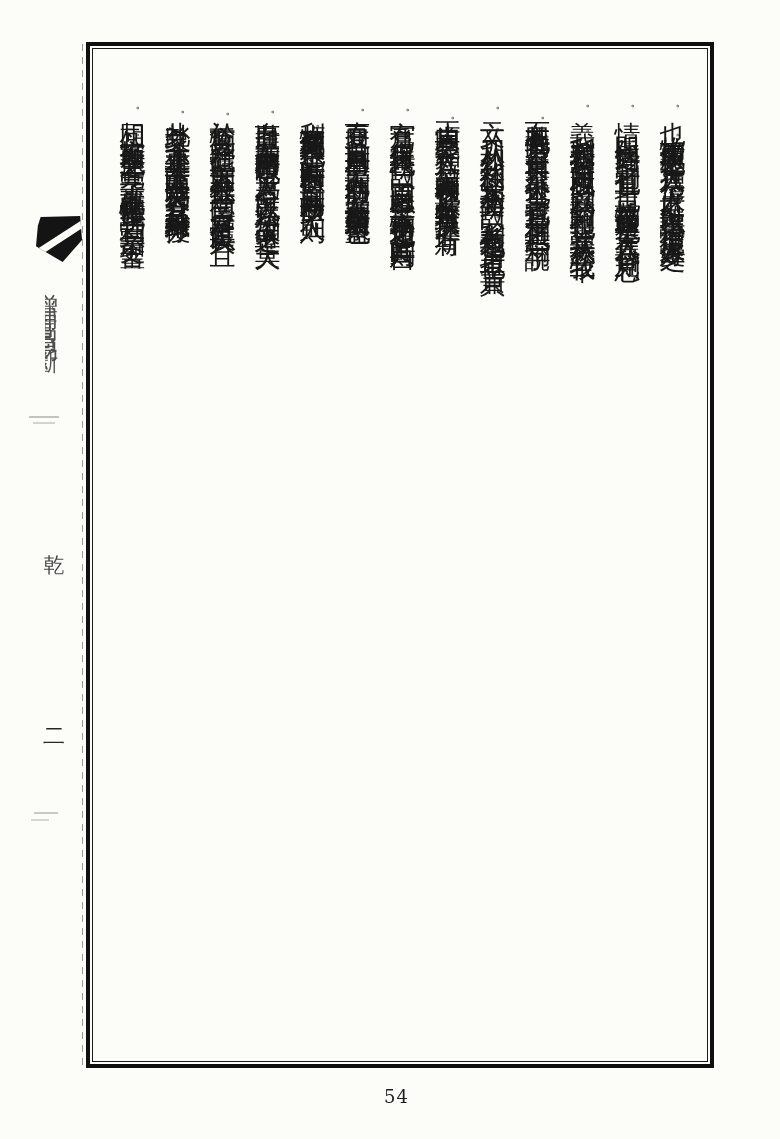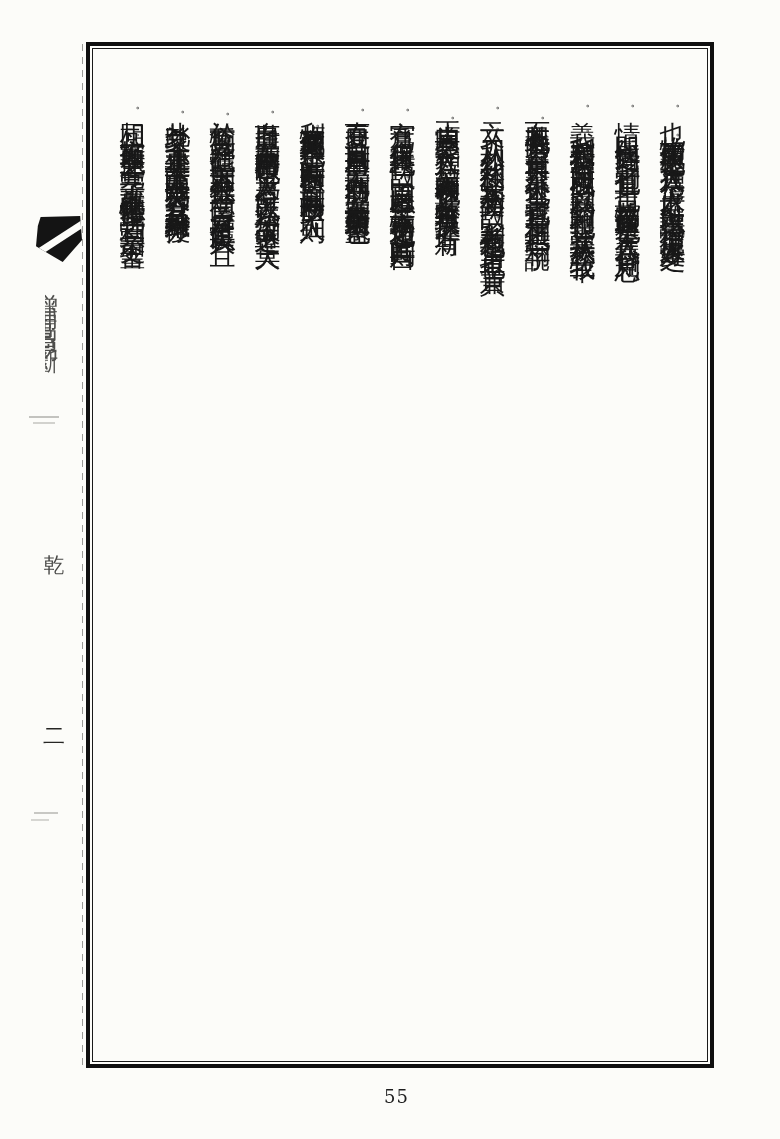--- a/index.html
+++ b/index.html
@@ -113,15 +113,15 @@
         <div class="vcol"><span>春</span><span>而</span><span>夏</span><span class="punct">。</span><span>言</span><span>其</span><span>日</span><span>則</span><span>自</span><span>旦</span><span>而</span><span>晝</span><span class="punct">。</span><span>在</span><span>人</span><span>則</span><span>自</span><span>幼</span><span>而</span><span>壯</span><span class="punct">。</span><span>在</span><span>草</span><span>木</span><span>則</span><span>自</span><span>萌</span><span>芽</span><span>而</span><span>至</span><span>繁</span><span>盛</span><span>也</span><span class="punct">。</span></div>
         <div class="vcol"><span>利</span><span>貞</span><span>物</span><span>之</span><span>成</span><span>而</span><span>又</span><span>復</span><span>其</span><span>本</span><span>也</span><span class="punct">。</span><span>言</span><span>其</span><span>時</span><span>則</span><span>自</span><span>秋</span><span>而</span><span>冬</span><span class="punct">。</span><span>言</span><span>其</span><span>日</span><span>則</span><span>自</span><span>映</span><span>而</span><span>夕</span><span class="punct">。</span><span>在</span><span>人</span><span>則</span></div>
         <div class="vcol"><span>自</span><span>壯</span><span>而</span><span>耋</span><span class="punct">。</span><span>在</span><span>草</span><span>木</span><span>則</span><span>自</span><span>實</span><span>而</span><span>隕</span><span>也</span><span class="punct">。</span><span>爲</span><span>人</span><span>君</span><span>者</span><span class="punct">。</span><span>以</span><span>乾</span><span>天</span><span>爲</span><span>法</span><span class="punct">。</span><span>故</span><span>御</span><span>天</span><span>下</span><span>之</span><span>道</span><span class="punct">。</span><span>莫</span><span>大</span></div>
         <div class="vcol"><span>於</span><span>仁</span><span>育</span><span>萬</span><span>物</span><span class="punct">。</span><span>君</span><span>能</span><span>體</span><span>仁</span><span class="punct">。</span><span>則</span><span>天</span><span>下</span><span>莫</span><span>不</span><span>被</span><span>其</span><span>德</span><span class="punct">。</span><span>文</span><span>言</span><span>傳</span><span>曰</span><span class="punct">。</span><span>君</span><span>子</span><span>體</span><span>仁</span><span>足</span><span>以</span><span>長</span><span>人</span><span class="punct">。</span><span>且</span></div>
         <div class="vcol"><span>此</span><span>卦</span><span>爻</span><span>象</span><span class="punct">。</span><span>亦</span><span>非</span><span>專</span><span>止</span><span>君</span><span>上</span><span class="punct">。</span><span>下</span><span>至</span><span>匹</span><span>夫</span><span>匹</span><span>婦</span><span>爲</span><span>父</span><span>爲</span><span>夫</span><span>者</span><span class="punct">。</span><span>其</span><span>卦</span><span>象</span><span>卦</span><span>義</span><span>卦</span><span>用</span><span>亦</span><span>復</span></div>
         <div class="vcol"><span>相</span><span>同</span><span class="punct">。</span><span>宜</span><span>推</span><span>類</span><span>而</span><span>擴</span><span>充</span><span>之</span><span class="punct">。</span><span>元</span><span>亨</span><span>二</span><span>字</span><span class="punct">。</span><span>專</span><span>就</span><span>乾</span><span>之</span><span>全</span><span>體</span><span>德</span><span>性</span><span>上</span><span>說</span><span class="punct">。</span><span>利</span><span>貞</span><span>二</span><span>字</span><span class="punct">。</span><span>更</span><span>含</span><span>聖</span></div>
       </div>
     </div>
   </div>
 
-  <div class="page-number">55</div>
+  <div class="page-number">54</div>
 
 </div>
 
 </body></html>

